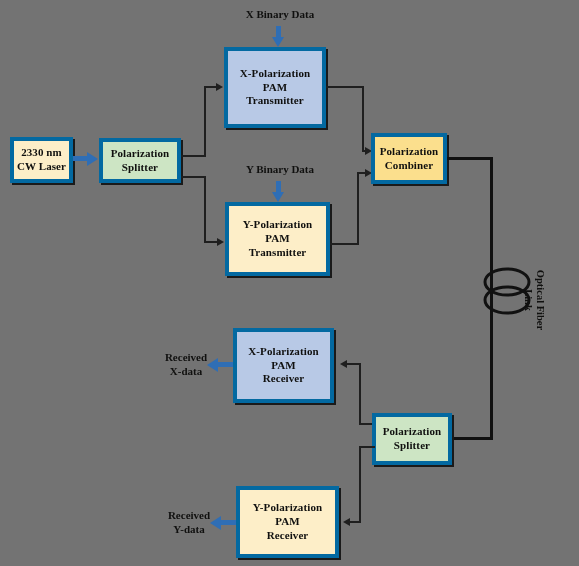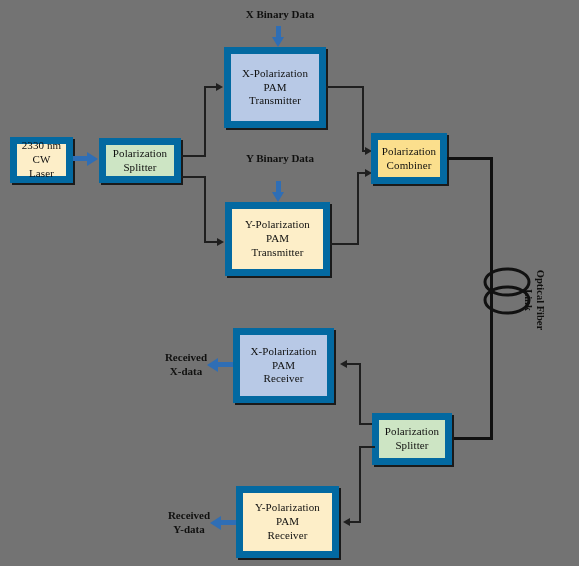--- a/index.html
+++ b/index.html
@@ -2,25 +2,25 @@
 <html><head>
 <meta charset="utf-8">
 <style>
   html,body{margin:0;padding:0;background:#ffffff;}
   body{font-family:"Liberation Serif",serif;}
   #stage{position:relative;width:579px;height:566px;background:#737373;overflow:hidden;}
 
   .node{
     position:absolute;
     box-sizing:border-box;
-    border:7px solid #0369a1;
+    border:4px solid #0369a1;
     box-shadow:2px 2px 0 0 #1a1a1a;
     display:flex;align-items:center;justify-content:center;
     text-align:center;
-    font-weight:normal;
+    font-weight:bold;
     font-size:11px;
     line-height:1.25;
     color:#10100f;
     letter-spacing:.1px;
   }
   .node .lbl{display:block;padding:0 2px;}
 
   .freetext{
     position:absolute;
     font-weight:bold;
@@ -97,21 +97,21 @@
   <div class="seg h" style="left:181px;top:155px;width:25px;"></div>
   <div class="seg v" style="left:204px;top:86px;height:71px;"></div>
   <div class="seg h" style="left:204px;top:86px;width:13px;"></div>
   <div class="tip right" style="left:216px;top:83px;"></div>
 
   <div class="seg h" style="left:181px;top:176px;width:25px;"></div>
   <div class="seg v" style="left:204px;top:176px;height:67px;"></div>
   <div class="seg h" style="left:204px;top:241px;width:14px;"></div>
   <div class="tip right" style="left:217px;top:238px;"></div>
 
-  <div class="freetext" style="left:228px;top:152px;width:104px;">Y Binary Data</div>
+  <div class="freetext" style="left:228px;top:163px;width:104px;">Y Binary Data</div>
   <div class="bluearrow" style="left:272px;top:181px;width:12px;height:21px;">
     <div class="shaft" style="left:4px;top:0;width:5px;height:13px;"></div>
     <div class="head" style="left:0px;top:11px;border-left:6px solid transparent;border-right:6px solid transparent;border-top:10px solid #2f6eb5;"></div>
   </div>
 
   <div class="node" style="left:225px;top:202px;width:105px;height:74px;background:#fdeec8;">
     <span class="lbl" style="white-space:pre-line;">Y-Polarization
 PAM
 Transmitter</span>
   </div>

